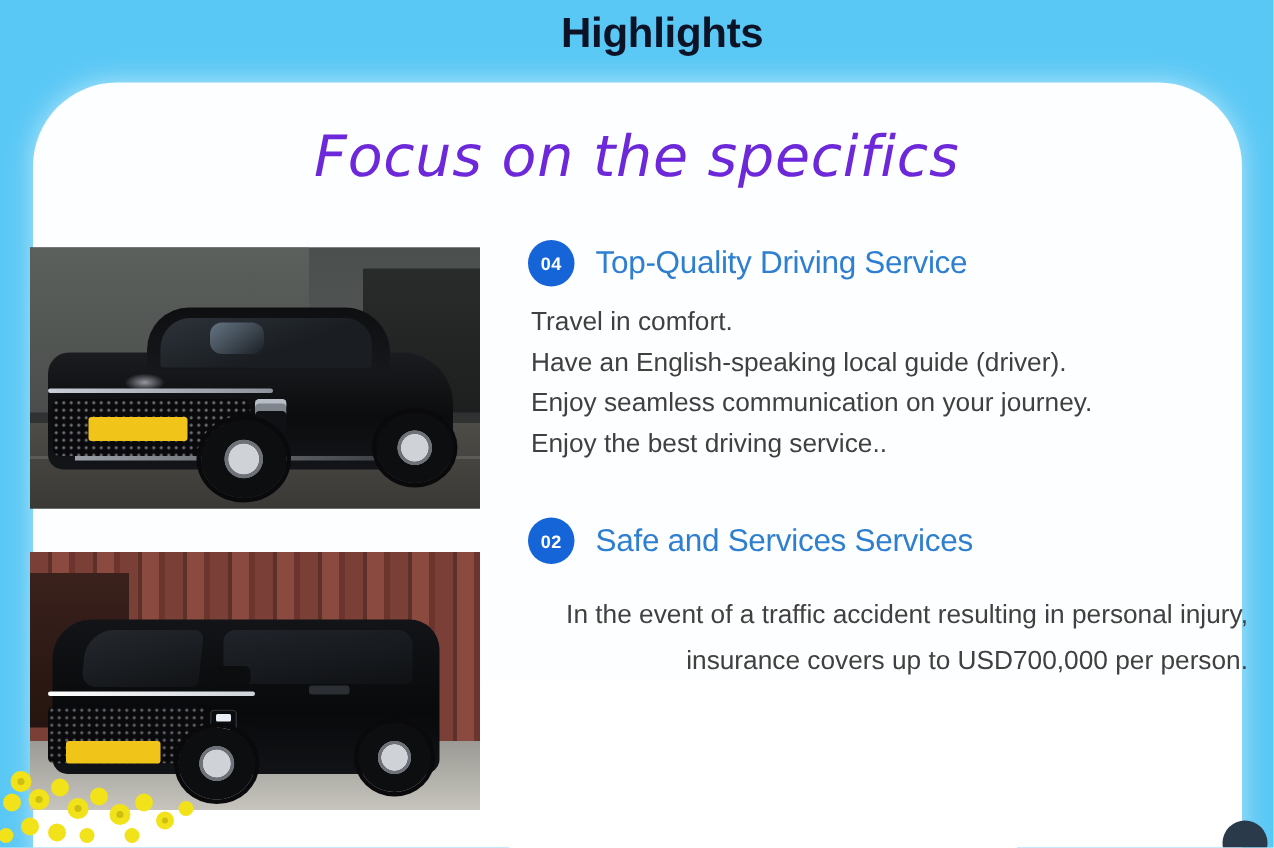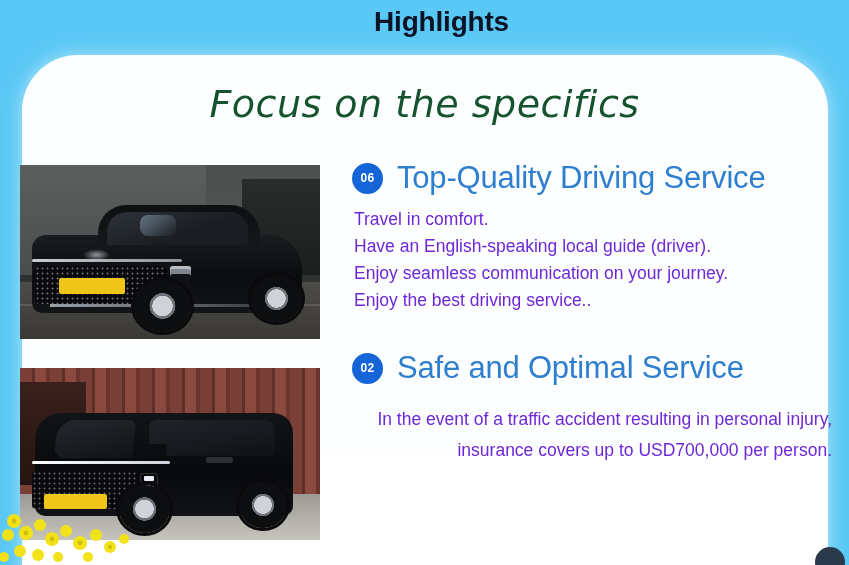--- a/index.html
+++ b/index.html
@@ -64,21 +64,21 @@
   
   .card-heading {
     position: absolute;
     left: 0;
     top: 82px;
     width: 849px;
     text-align: center;
     font-size: 38px;
     font-style: italic;
     font-weight: 400;
-    color: #14532d;
+    color: #6d28d9;
     letter-spacing: 0.5px;
     z-index: 5;
     font-family: "DejaVu Sans", sans-serif;
   }
 
   
   .photo {
     position: absolute;
     left: 20px;
     width: 300px;
@@ -271,32 +271,32 @@
     color: #ffffff;
     font-size: 12px;
     font-weight: bold;
     display: flex;
     align-items: center;
     justify-content: center;
     letter-spacing: 0.3px;
   }
 
   .item-title {
-    font-size: 31px;
+    font-size: 21px;
     color: #2f7fd0;
     font-weight: 400;
     letter-spacing: -0.2px;
     white-space: nowrap;
   }
 
   .item-body {
     margin-top: 10px;
     font-size: 17.5px;
     line-height: 27px;
-    color: #6d28d9;
+    color: #404040;
   }
   .item-1 .item-body { margin-left: 2px; }
   .item-2 .item-body { margin-left: 12px; margin-top: 18px; line-height: 31px; }
   .item-body p { white-space: nowrap; }
   .item-2 .item-body p { white-space: normal; text-align: right; }
 
   
   .flowers {
     position: absolute;
     left: 0;
@@ -373,35 +373,35 @@
       <div class="van-handle"></div>
       <div class="wheel van-w1"></div>
       <div class="wheel van-w2"></div>
     </div>
   </div>
 
   <div class="content">
 
     <div class="item item-1">
       <div class="item-head">
-        <div class="badge">06</div>
+        <div class="badge">04</div>
         <div class="item-title">Top-Quality Driving Service</div>
       </div>
       <div class="item-body">
         <p>Travel in comfort.</p>
         <p>Have an English-speaking local guide (driver).</p>
         <p>Enjoy seamless communication on your journey.</p>
         <p>Enjoy the best driving service..</p>
       </div>
     </div>
 
     <div class="item item-2">
       <div class="item-head">
         <div class="badge">02</div>
-        <div class="item-title">Safe and Optimal Service</div>
+        <div class="item-title">Safe and Services Services</div>
       </div>
       <div class="item-body">
         <p>In the event of a traffic accident resulting in personal injury, insurance covers up to USD700,000 per person.</p>
       </div>
     </div>
 
   </div>
 
   <svg class="flowers" viewBox="0 0 170 70">
     <g fill="#f2e21a">

